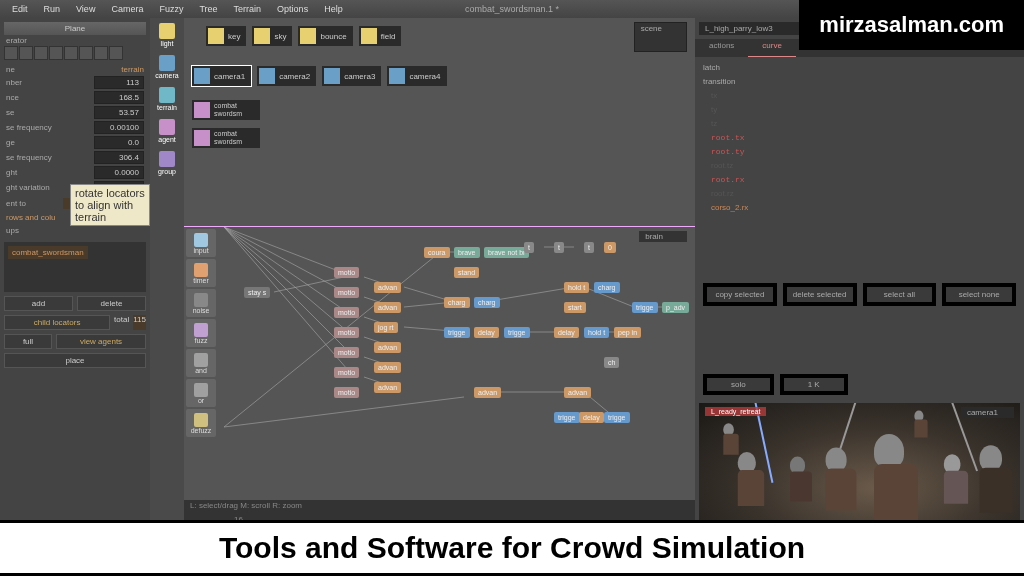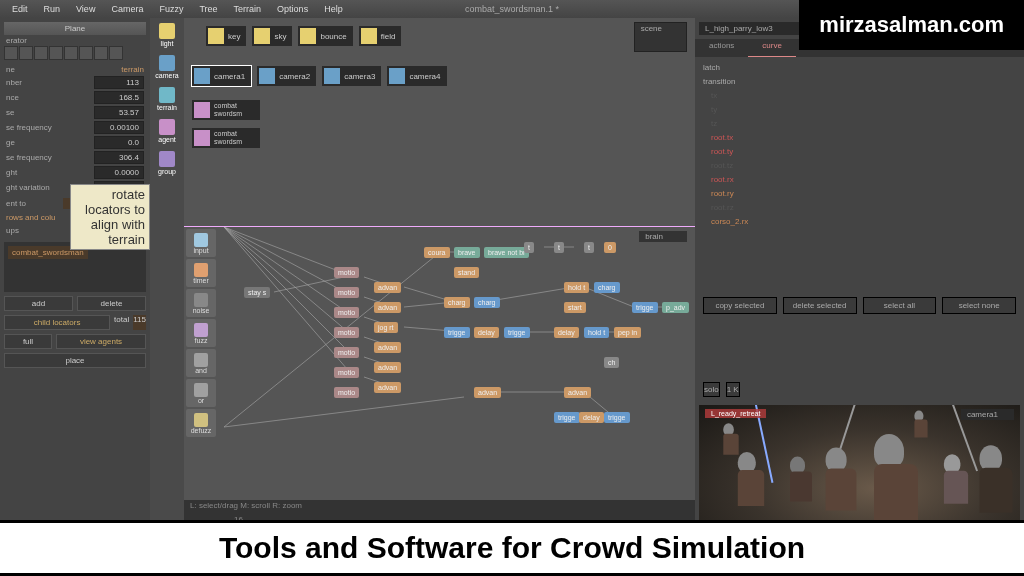--- a/index.html
+++ b/index.html
@@ -29,44 +29,44 @@
 .gn { position: absolute; padding: 2px 4px; font-size: 7px; border-radius: 2px; color: #eee; }
 .statusbar { height: 14px; background: #333; color: #888; font-size: 8px; padding: 1px 6px; }
 .rightcol { width: 329px; background: #444; display: flex; flex-direction: column; }
 .rtabs { display: flex; background: #333; height: 18px; }
 .rtabs .t { padding: 2px 14px; font-size: 8px; color: #999; }
 .rtabs .t.act { color: #d88; border-bottom: 1px solid #d88; }
 .rdrop { background: #2a2a2a; padding: 2px 6px; margin: 4px; font-size: 8px; color: #aaa; }
 .rlist { padding: 4px 8px; font-size: 8px; line-height: 14px; }
 .rlist .r1 { color: #aaa; }
 .rlist .r2 { color: #555; padding-left: 8px; }
-.rlist .r-red { color: #c55; padding-left: 8px; }
+.rlist .r-red { color: #c55; padding-left: 8px; font-family: Liberation Mono, monospace; }
 .rlist .r-or { color: #c85; padding-left: 8px; }
 .btnrow { display: flex; gap: 6px; padding: 4px 8px; margin-top: 60px; }
-.btnrow .b { flex: 1; background: #3a3a3a; text-align: center; padding: 3px; font-size: 8px; color: #aaa; border: 1px solid #000000; }
-.btnrow.sm .b { flex: none; padding: 2px 0; }
+.btnrow .b { flex: 1; background: #3a3a3a; text-align: center; padding: 3px; font-size: 8px; color: #aaa; border: 4px solid #000000; }
+.btnrow.sm .b { flex: none; padding: 2px 24px; }
 .viewport { flex: 1; background: #333; position: relative; margin: 4px; overflow: hidden; }
 .viewport .vlab { position: absolute; top: 4px; right: 6px; background: #2a2a2a; padding: 1px 16px 1px 6px; font-size: 8px; color: #aaa; }
 .viewport .tag { position: absolute; top: 4px; left: 6px; background: rgba(180,60,60,.8); padding: 1px 6px; font-size: 7px; color: #fff; }
 .crowd { position: absolute; inset: 0; background: radial-gradient(ellipse at 55% 70%, #6a5a4a 0%, #3a332c 50%, #1a1815 100%); }
 .sold { position: absolute; bottom: 0; }
 .sold .helm { width: 30px; height: 34px; background: #888; border-radius: 50% 50% 40% 40%; }
 .sold .body { width: 44px; height: 60px; background: #5a4438; border-radius: 8px 8px 0 0; margin-top: -4px; }
 .weapon { position: absolute; width: 2px; background: #999; }
 .props { padding: 4px; font-size: 8px; }
 .props .ttl { background: linear-gradient(#666,#555); padding: 2px 6px; text-align: center; }
 .props .too { display: flex; gap: 1px; margin-bottom: 4px; flex-wrap: wrap; }
 .props .too .tb { width: 14px; height: 14px; background: #555; border: 1px solid #333; }
 .props .pr { display: flex; justify-content: space-between; align-items: center; padding: 1px 2px; }
 .props .pr .lab { color: #aaa; }
 .props .pr .val { background: #2a2a2a; padding: 1px 4px; min-width: 50px; text-align: right; border: 1px solid #222; }
 .props .pr .link { color: #c96; }
 .props .tabbtns { display: flex; gap: 2px; margin: 2px 0; }
 .props .tabbtns .tb2 { background: #4a3a2a; color: #c96; padding: 2px 8px; font-size: 7px; }
-.props .tip { position: absolute; background: #eee8c8; color: #333; padding: 2px 4px; font-size: 13px; left: 70px; top: 166px; z-index: 10; border: 1px solid #888; text-align: right; }
+.props .tip { position: absolute; background: #eee8c8; color: #333; padding: 2px 4px; font-size: 11px; left: 70px; top: 166px; z-index: 10; border: 1px solid #888; }
 .props .lst { background: #333; height: 50px; margin: 4px 0; padding: 4px; }
 .props .lst .li { background: #4a3a2a; padding: 2px 4px; color: #c96; display: inline-block; }
 .props .btns2 { display: flex; gap: 4px; margin: 4px 0; }
 .props .btns2 .b2 { flex: 1; background: #3a3a3a; text-align: center; padding: 2px; border: 1px solid #555; }
 .props .or { background: #5a4a2a; color: #ca6; }
 .caption { position: absolute; bottom: 0; left: 0; right: 0; background: #fff; color: #000; font-size: 30px; font-weight: bold; text-align: center; padding: 8px 0; border: 3px solid #000; border-left: none; border-right: none; }
 </style>
 </head>
 <body>
 
@@ -367,21 +367,20 @@
     <div class="rlist" id="rlist">
         <div class="r1">latch</div>
         <div class="r1">transition</div>
         <div class="r2">tx</div>
         <div class="r2">ty</div>
         <div class="r2">tz</div>
         <div class="r-red">root.tx</div>
         <div class="r-red">root.ty</div>
         <div class="r2">root.tz</div>
         <div class="r-red">root.rx</div>
-        <div class="r-or">root.ry</div>
         <div class="r2">root.rz</div>
         <div class="r-or">corso_2.rx</div>
       </div>
     <div class="btnrow">
       <div class="b">copy selected</div>
       <div class="b">delete selected</div>
       <div class="b">select all</div>
       <div class="b">select none</div>
     </div>
     <div class="btnrow sm">

